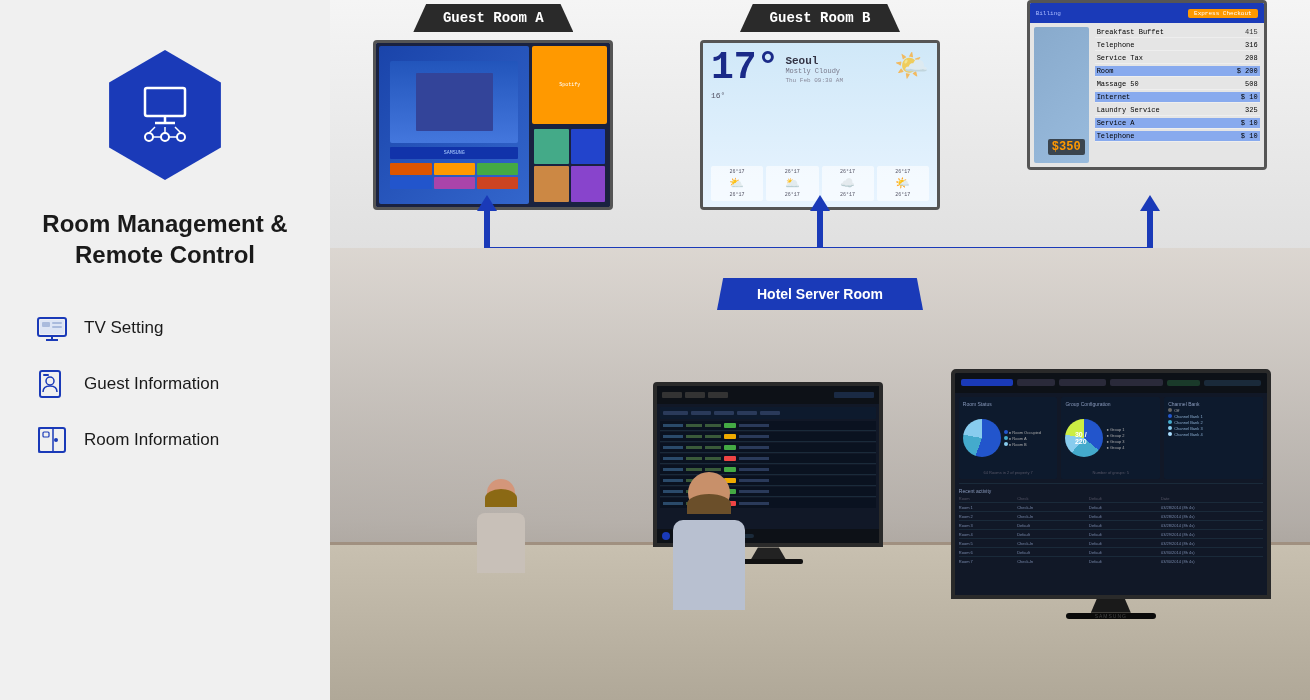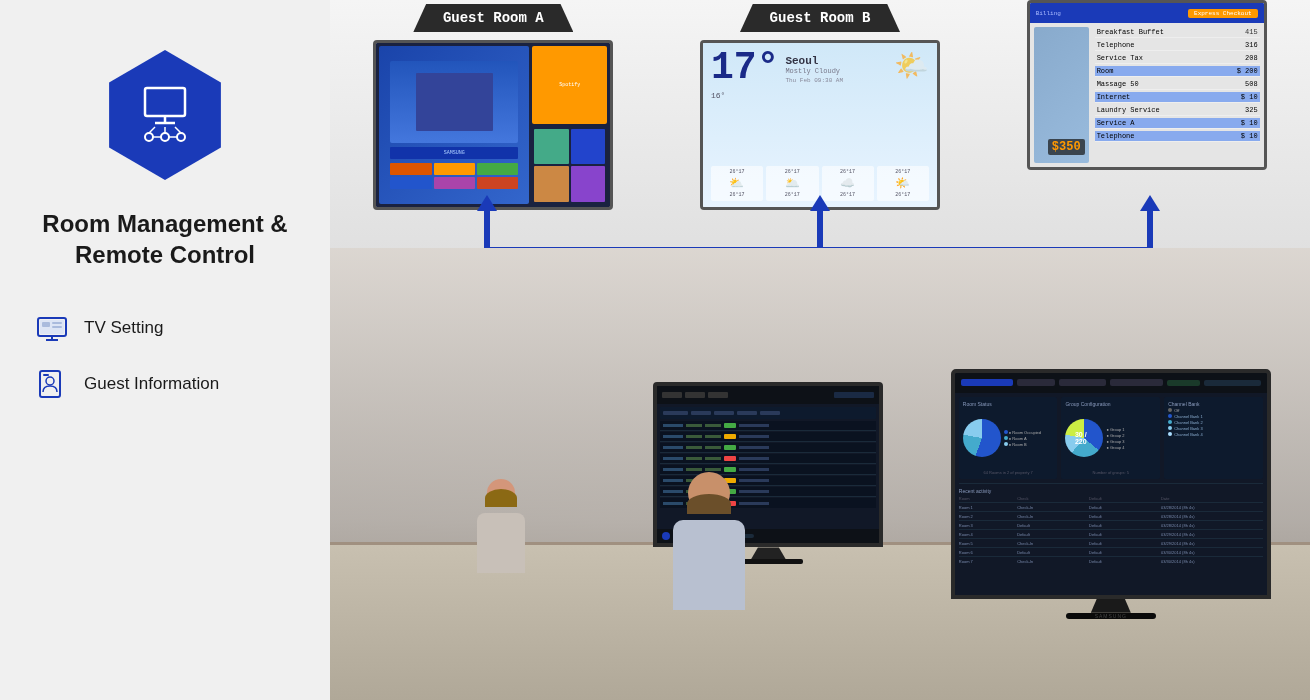--- a/index.html
+++ b/index.html
@@ -271,20 +271,31 @@
         <svg viewBox="0 0 32 32" fill="none" xmlns="http://www.w3.org/2000/svg">
           <rect x="4" y="3" width="20" height="26" rx="2" stroke="#1a3ab8" stroke-width="2" fill="none"></rect>
           <circle cx="14" cy="13" r="4" stroke="#1a3ab8" stroke-width="1.5" fill="none"></circle>
           <path d="M7 24 C7 20 10 18 14 18 C18 18 21 20 21 24" stroke="#1a3ab8" stroke-width="1.5" fill="none"></path>
           <rect x="7" y="6" width="6" height="2" rx="1" fill="#1a3ab8"></rect>
         </svg>
       </div>
       <span class="menu-label">Guest Information</span>
     </li>
 
+    <li class="menu-item">
+      <div class="menu-icon">
+        <svg viewBox="0 0 32 32" fill="none" xmlns="http://www.w3.org/2000/svg">
+          <rect x="3" y="4" width="26" height="24" rx="2" stroke="#1a3ab8" stroke-width="2" fill="none"></rect>
+          <rect x="3" y="4" width="14" height="24" stroke="#1a3ab8" stroke-width="1.5" fill="none"></rect>
+          <rect x="7" y="8" width="6" height="5" rx="1" stroke="#1a3ab8" stroke-width="1.2" fill="none"></rect>
+          <circle cx="20" cy="16" r="2" fill="#1a3ab8"></circle>
+        </svg>
+      </div>
+      <span class="menu-label">Room Information</span>
+    </li>
 
   </ul>
 </div>
 
 <div class="right-panel">
 
   <div class="right-panel-bg"></div>
 
   <div class="top-section">
     <div class="room-cards">
@@ -429,20 +440,21 @@
 
     <line x1="820" y1="55" x2="820" y2="10" stroke="#1a3ab8" stroke-width="6"></line>
     <polygon points="820,0 810,16 830,16" fill="#1a3ab8"></polygon>
 
     <line x1="157" y1="55" x2="820" y2="55" stroke="#1a3ab8" stroke-width="6"></line>
 
     <line x1="490" y1="55" x2="490" y2="80" stroke="#1a3ab8" stroke-width="6"></line>
     <polygon points="490,90 480,74 500,74" fill="#1a3ab8"></polygon>
   </svg>
 
+  <div style="position:absolute; top:278px; left:50%; transform:translateX(-50%); background:#1a3ab8; color:#fff; font-size:14px; font-weight:700; padding:8px 40px; clip-path:polygon(3% 0%, 97% 0%, 100% 100%, 0% 100%); white-space:nowrap; z-index:10;">Hotel Server Room</div>
 
   <div class="bottom-section">
     <div class="server-room-bg"></div>
 
     <div style="position:absolute; top:0; left:0; right:0; bottom:0; background: linear-gradient(180deg, rgba(220,215,210,0.9) 0%, rgba(180,175,170,0.8) 60%, rgba(140,130,120,0.9) 100%);"></div>
 
     <div style="position:absolute; bottom:0; left:0; right:0; height:35%; background: linear-gradient(180deg, #c8c0b0 0%, #b0a898 100%); border-top:3px solid #a09080;"></div>
 
     <div style="position:absolute; bottom:28%; left:15%; z-index:3;">
 

